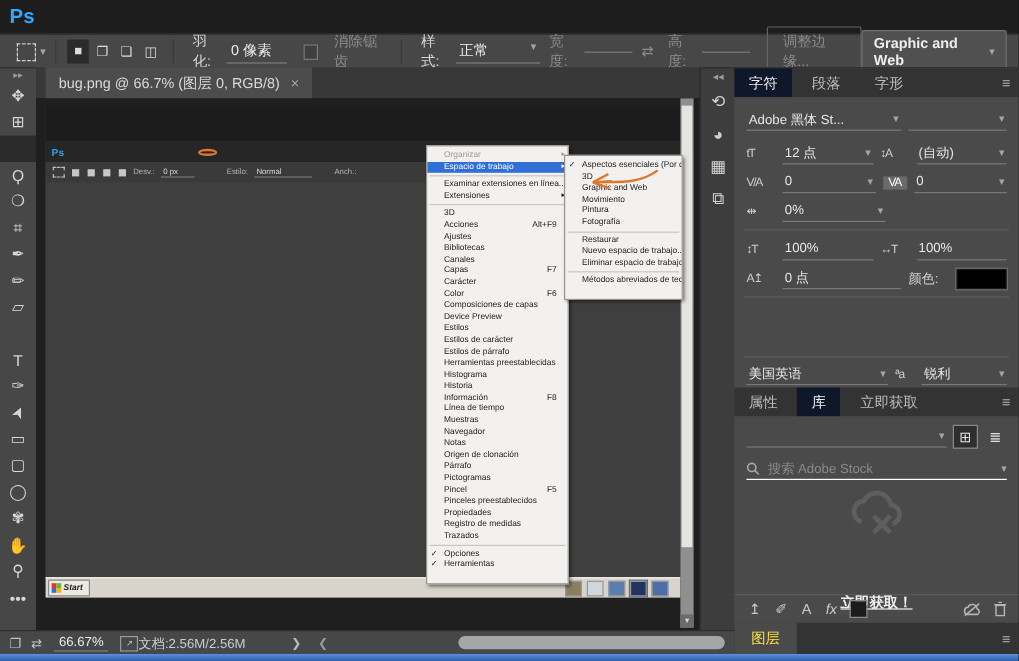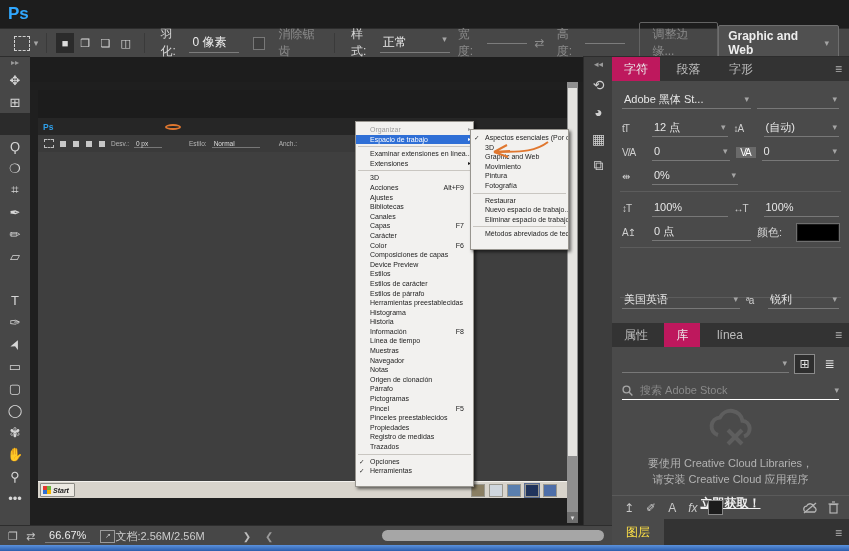--- a/index.html
+++ b/index.html
@@ -95,21 +95,21 @@
 
   
   .strip{left:583px;top:56px;width:29px;height:469px;background:#3d3d3d;border-top:1px solid #2d2d2d;border-left:1px solid #2c2c2c;}
   .strip .sp-collapse{display:block;text-align:center;color:#9a9a9a;font-size:9px;height:14px;line-height:14px;}
   .sp-ico{width:29px;height:27px;display:flex;align-items:center;justify-content:center;color:#cfcfcf;font-size:14px;}
 
   
   .rp{left:612px;top:56px;width:237px;height:489px;background:#4a4a4a;border-top:1px solid #2d2d2d;}
   .rp-head{position:absolute;left:0;width:237px;height:24px;background:#333;}
   .rp-tab{display:inline-block;padding:0 12px;line-height:24px;font-size:12px;color:#bdbdbd;}
-  .rp-tab.active{background:#be185d;color:#ececec;}
+  .rp-tab.active{background:#0f172a;color:#ececec;}
   .rp-menu{position:absolute;right:7px;top:5px;color:#b5b5b5;font-size:12px;}
 
   .char-body{position:absolute;left:0;top:24px;width:237px;height:242px;background:#4a4a4a;}
   .crow{position:absolute;left:10px;right:10px;display:flex;align-items:center;gap:6px;}
   .ic{color:#cfcfcf;font-size:10px;width:24px;flex:none;letter-spacing:-1px;}
   .fld{flex:1;display:flex;align-items:center;justify-content:space-between;border-bottom:1px solid #787878;
        color:#e6e6e6;font-size:11px;padding:0 2px 1px;height:16px;}
   .fld.nofill{color:#8a8a8a;}
   .hr{position:absolute;left:8px;right:8px;border-top:1px solid #5c5c5c;}
   .tbtn{flex:1;text-align:center;color:#dcdcdc;font-size:12px;}
@@ -203,20 +203,26 @@
     <span class="ob-label dim">⇄</span>
     <span class="ob-label dim">高度:</span>
     <span class="ob-field" style="min-width:34px;"></span>
     <span class="btn-disabled">调整边缘...</span>
     <span class="ws-dd">
       <span>Graphic and Web</span>
       <span class="chev">▾</span>
     </span>
   </div>
 
+  <div class="abs tabbar">
+    <span class="doc-tab">
+      <span>bug.png @ 66.7% (图层 0, RGB/8)</span>
+      <span class="tab-close">×</span>
+    </span>
+  </div>
 
   <div class="abs ltoolbar">
     <span class="lt-collapse">▸▸</span>
 
       <div class="tool">
         <span class="tglyph">✥</span>
       </div>
 
       <div class="tool">
         <span class="tglyph">⊞</span>
@@ -801,37 +807,37 @@
           <span class="tbtn dim"></span>
 
           <span class="tbtn dim i"></span>
 
           <span class="tbtn dim"></span>
 
           <span class="tbtn dim"></span>
 
       </div>
       <div class="hr" style="top:216px;"></div>
-      <div class="crow" style="top:210px;">
+      <div class="crow" style="top:222px;">
         <span class="fld" style="flex:1.7;">
           <span>美国英语</span>
           <span class="chev">▾</span>
           </span>
         <span class="ic" style="width:16px;">ªa</span>
         <span class="fld">
           <span>锐利</span>
           <span class="chev">▾</span>
           </span>
       </div>
     </div>
 
     <div class="rp-head" style="top:266px;">
       <span class="rp-tab">属性</span>
       <span class="rp-tab active">库</span>
-      <span class="rp-tab">línea</span>
+      <span class="rp-tab">立即获取</span>
       <span class="rp-menu">≡</span>
     </div>
 
     <div class="lib-body">
       <div class="crow" style="top:8px;left:10px;right:10px;">
         <span class="fld nofill" style="flex:2.6;">
           <span></span>
           <span class="chev">▾</span>
           </span>
         <span class="view-btn active">⊞</span>
@@ -843,24 +849,20 @@
           <line x1="7.2" y1="7.2" x2="10.4" y2="10.4" stroke="#a5a5a5" stroke-width="1.4"></line>
           </svg>
         <span>搜索 Adobe Stock</span>
         <span class="chev" style="margin-left:auto;">▾</span>
       </div>
       <svg class="abs" style="left:92px;top:58px;" width="54" height="44" viewBox="0 0 54 44">
         <path d="M14,30 a9,9 0 0 1 2,-17.6 a12,12 0 0 1 22.5,3.4 a8,8 0 0 1 1.5,15.6" fill="none" stroke="#5e5e5e" stroke-width="4"></path>
         <line x1="24" y1="25" x2="38" y2="39" stroke="#5e5e5e" stroke-width="4"></line>
         <line x1="38" y1="25" x2="24" y2="39" stroke="#5e5e5e" stroke-width="4"></line>
       </svg>
-      <div class="lib-msg">
-        <div>要使用 Creative Cloud Libraries，</div>
-        <div>请安装 Creative Cloud 应用程序</div>
-      </div>
       <div class="lib-link">
         <span>立即获取！</span>
       </div>
       <div class="lib-toolbar">
         <span>↥</span>
         <span>✐</span>
         <span>A</span>
         <span style="font-style:italic;text-align:center;">fx</span>
         <span class="lt-swatch"></span>
         <span class="lib-right">

